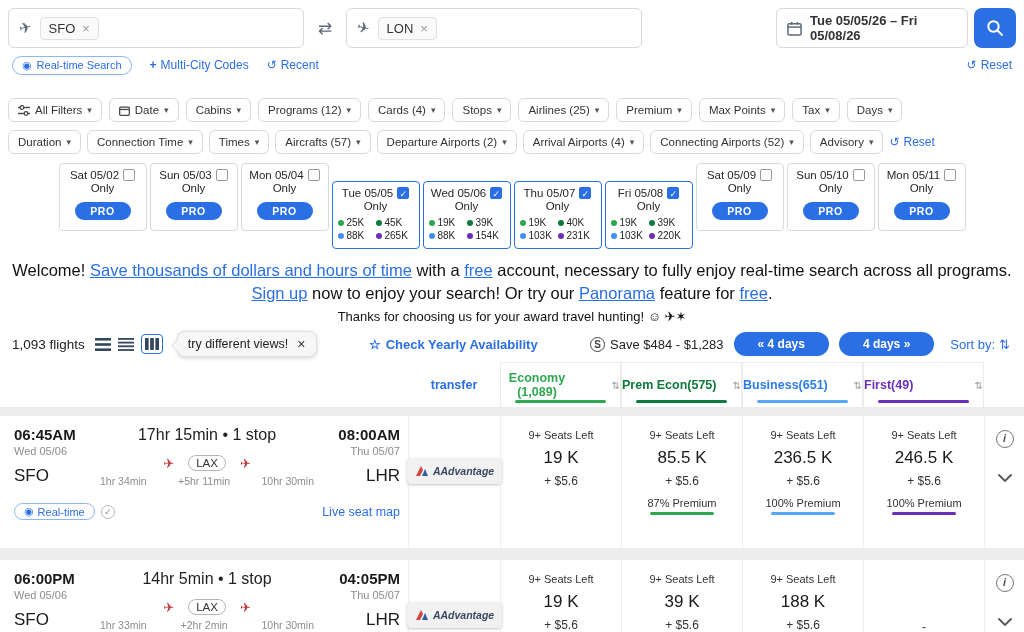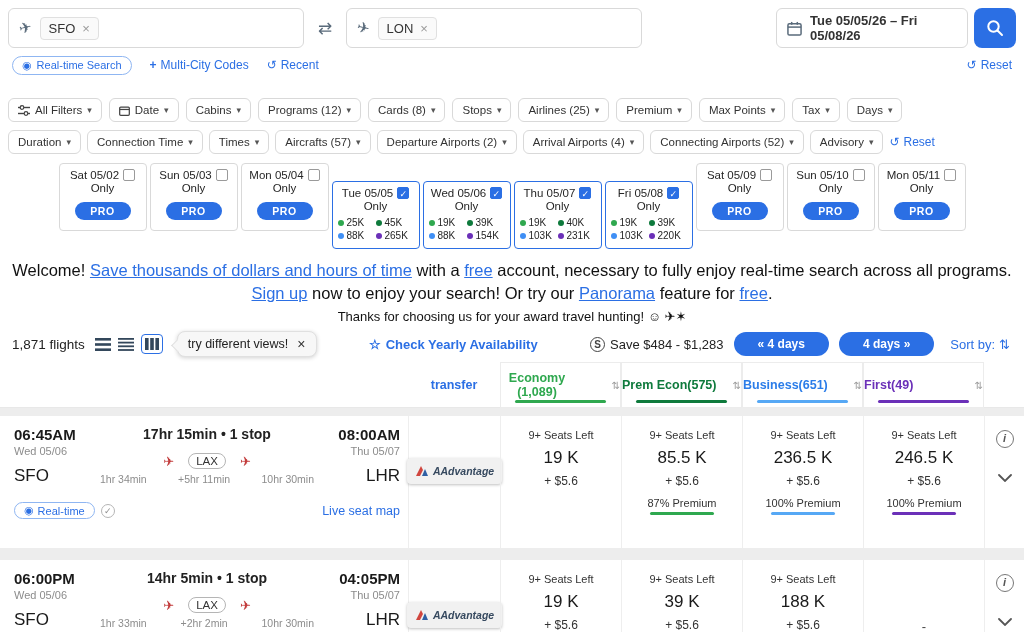--- a/index.html
+++ b/index.html
@@ -100,21 +100,21 @@
 
   .card { min-height:132px; background:#fff; }
   .fleft { padding:10px 8px 0 14px; }
   .fl-main { display:flex; }
   .dep { width:84px; }
   .arr { width:84px; text-align:right; }
   .mid { flex:1; text-align:center; }
   .time { font-size:15px; font-weight:bold; color:#1a1a1a; }
   .fdate { font-size:11px; color:#8c8c8c; margin-top:2px; }
   .apt { font-size:17px; color:#1a1a1a; margin-top:9px; }
-  .dur { font-size:14px; font-weight:700; color:#222; }
+  .dur { font-size:16px; font-weight:400; color:#222; }
   .route-line { display:flex; align-items:center; justify-content:center; gap:14px; margin-top:11px; }
   .mini-plane { color:#c23b3b; font-size:13px; }
   .stop-chip { border:1px solid #b5b5b5; border-radius:8px; padding:1px 7px; font-size:11.5px; color:#333; }
   .legs { display:flex; justify-content:space-between; font-size:10.5px; color:#8c8c8c; margin-top:4px; padding:0 2px; }
   .fl-bottom { display:flex; align-items:center; margin-top:16px; }
   .rt-badge { border:1px solid #8fb6f2; color:#2b6fe4; border-radius:11px; padding:1px 9px;
     font-size:11px; display:flex; align-items:center; gap:4px; background:#fff; }
   .ok-ico { width:14px; height:14px; border:1px solid #b5b5b5; border-radius:50%; color:#8c8c8c;
     font-size:9px; line-height:12px; text-align:center; margin-left:6px; }
   .seatmap { color:#2b6fe4; font-size:12.5px; margin-left:auto; text-decoration:none; cursor:pointer; }
@@ -217,21 +217,21 @@
     </div>
     <div class="fpill">
         <span>Cabins</span>
         <span class="caret">▾</span>
       </div>
     <div class="fpill">
         <span>Programs (12)</span>
         <span class="caret">▾</span>
       </div>
     <div class="fpill">
-        <span>Cards (8)</span>
+        <span>Cards (4)</span>
         <span class="caret">▾</span>
       </div>
     <div class="fpill">
         <span>Stops</span>
         <span class="caret">▾</span>
       </div>
     <div class="fpill">
         <span>Airlines (25)</span>
         <span class="caret">▾</span>
       </div>
@@ -443,21 +443,21 @@
     </div>
   </div>
 
   <div class="welcome">
     <span>Welcome! </span><span class="wlink">Save thousands of dollars and hours of time</span><span> with a </span><span class="wlink">free</span><span> account, necessary to fully enjoy real-time search across all programs.</span><br>
     <span class="wlink">Sign up</span><span> now to enjoy your search! Or try our </span><span class="wlink">Panorama</span><span> feature for </span><span class="wlink">free</span><span>.</span>
   </div>
   <div class="thanks">Thanks for choosing us for your award travel hunting! ☺ ✈✶</div>
 
   <div class="toolbar">
-    <span class="fcount">1,871 flights</span>
+    <span class="fcount">1,093 flights</span>
     <span class="views">
       <span class="viewbox">
         <svg width="16" height="13" viewBox="0 0 16 13">
             <rect y="0" width="16" height="2.6" fill="#33475b"></rect>
             <rect y="5.2" width="16" height="2.6" fill="#33475b"></rect>
             <rect y="10.4" width="16" height="2.6" fill="#33475b"></rect>
           </svg>
       </span>
       <span class="viewbox">
         <svg width="16" height="13" viewBox="0 0 16 13">

